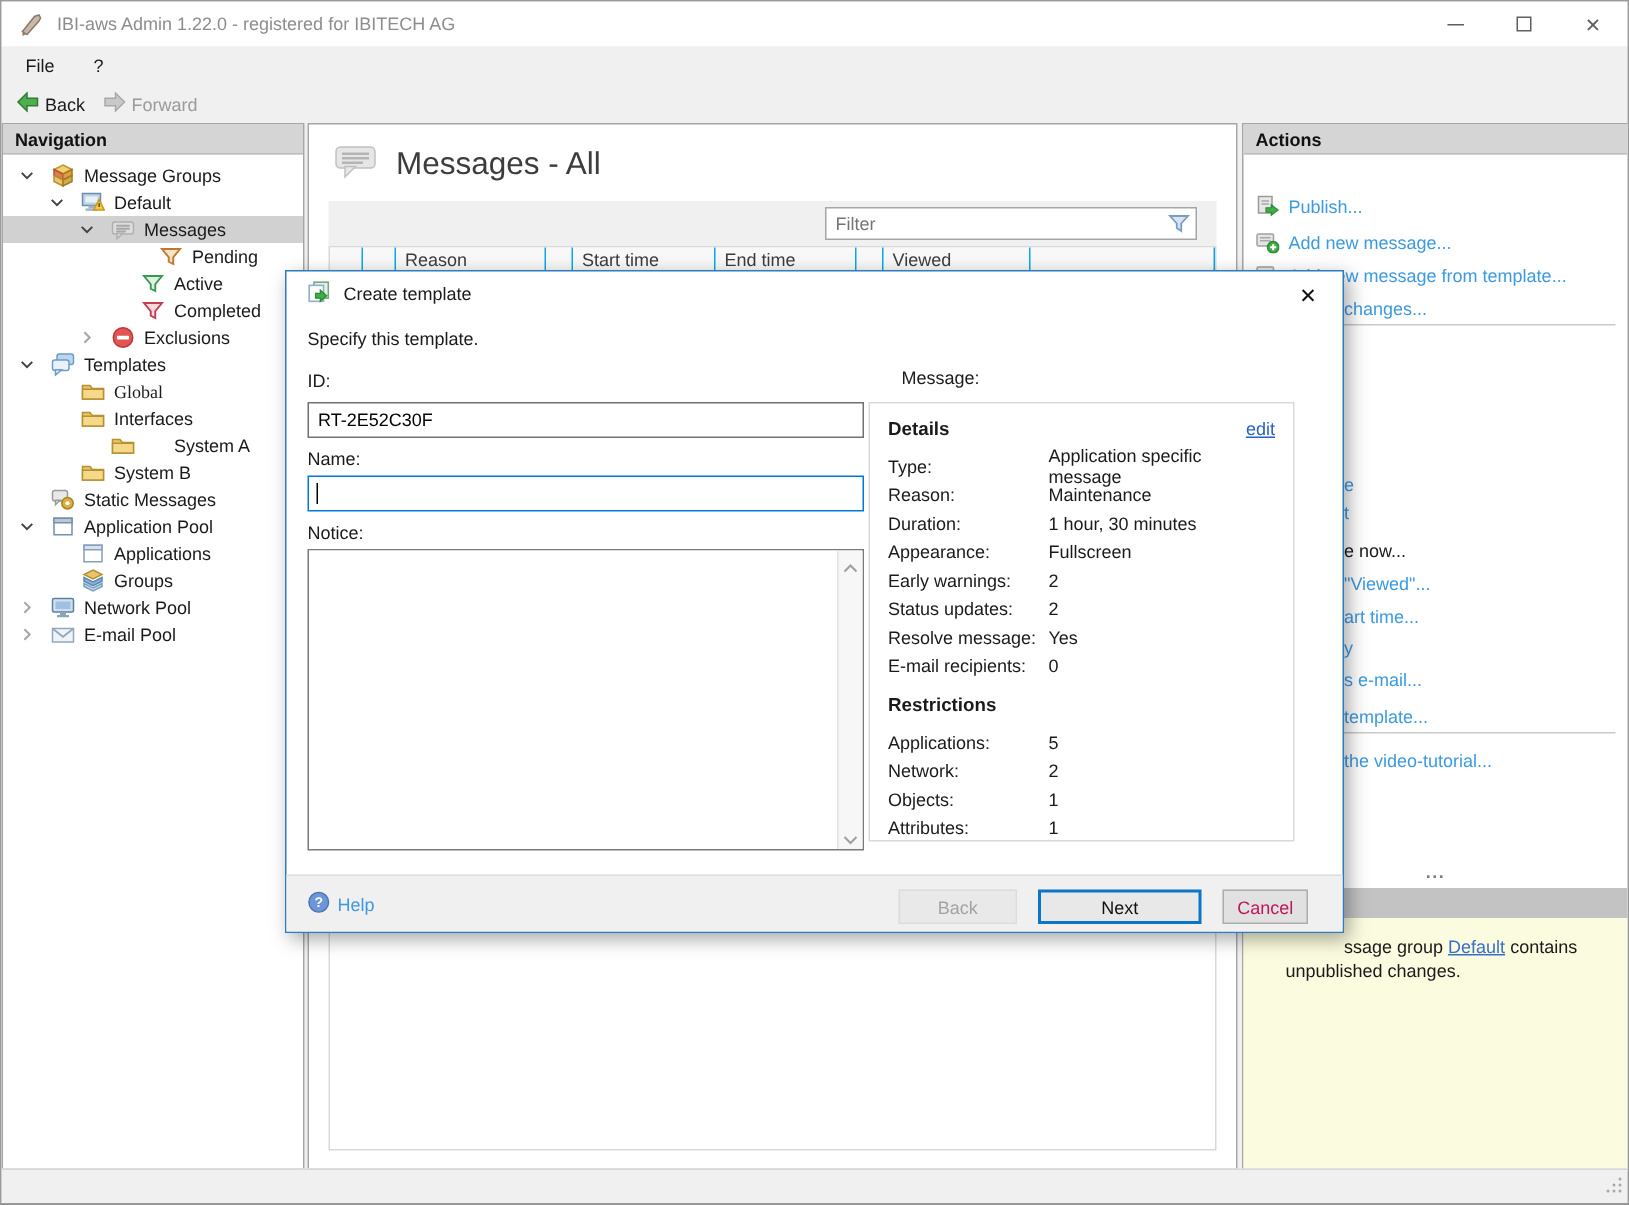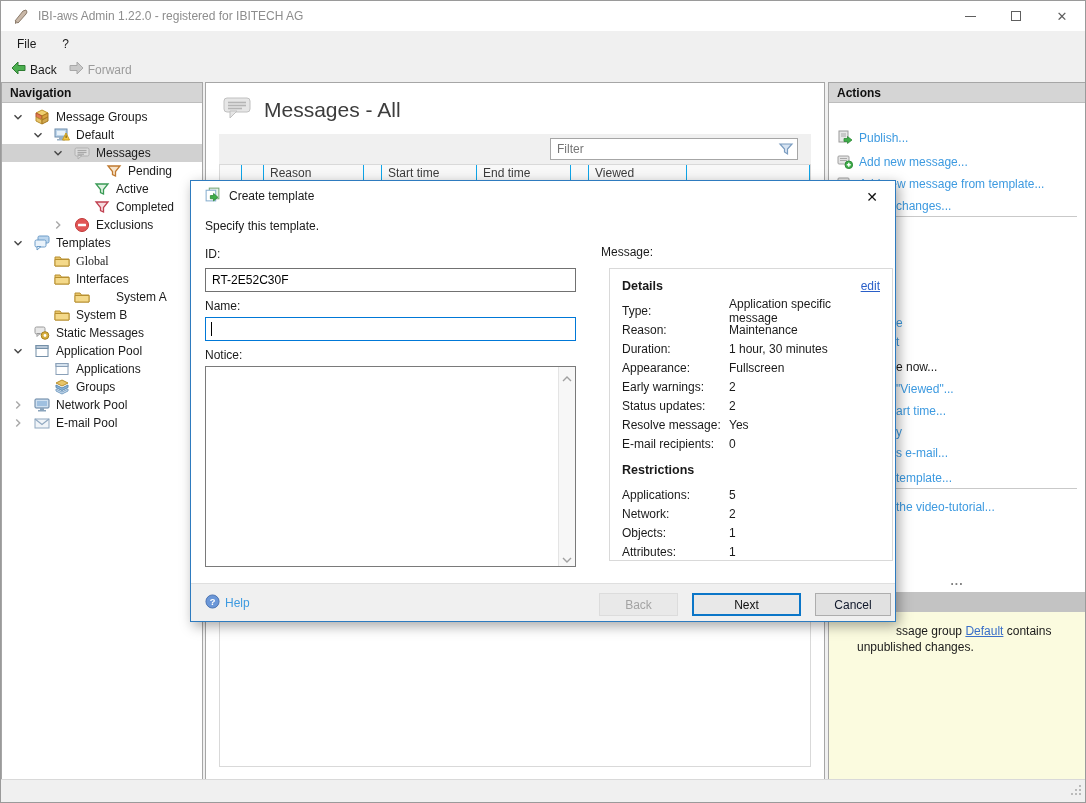--- a/index.html
+++ b/index.html
@@ -98,38 +98,38 @@
                      font:12px "Liberation Sans", sans-serif; outline:none; }
   .caret { position:absolute; left:6px; top:5px; width:1px; height:14px; background:#000; }
   .notice-box { position:absolute; left:14px; top:185px; width:371px; height:201px;
                 border:1px solid #7a7a7a; background:#fff; }
   .notice-box textarea { position:absolute; left:0; top:0; width:352px; height:199px; border:none;
                 resize:none; outline:none; overflow:hidden; font:12px "Liberation Sans", sans-serif; }
   .vscroll { position:absolute; right:0; top:0; width:17px; height:199px; background:#f7f7f7;
              border-left:1px solid #e4e4e4; }
   .vs-arrow { position:absolute; left:3px; width:10px; height:8px; }
   .msg-label { position:absolute; left:410px; top:64px; }
-  .details-box { position:absolute; left:418px; top:87px; width:284px; height:293px;
+  .details-box { position:absolute; left:388px; top:87px; width:284px; height:293px;
                  border:1px solid #d9d9d9; padding:10px 12px; }
   .details-head { display:flex; justify-content:space-between; align-items:baseline; }
   .sec-head { font-weight:bold; font-size:12.5px; }
   .edit-link { color:#2a5fc8; text-decoration:underline; }
   .kv-rows { margin-top:8px; }
   .kv-row { display:flex; height:19px; align-items:center; }
   .kv-label { width:107px; flex:0 0 107px; }
   .restrict-head { margin-top:10px; }
   .dlg-footer { position:absolute; left:0; right:0; bottom:0; height:38px; background:#f0f0f0;
                 border-top:1px solid #dfdfdf; }
   .help-link { position:absolute; left:14px; top:10px; display:flex; align-items:center; gap:5px;
                color:#3d9ae0; }
   .btn { position:absolute; top:9px; height:23px; font:12px "Liberation Sans", sans-serif;
          display:flex; align-items:center; justify-content:center; }
   .btn-back   { left:408px; width:79px; background:#e9e9e9; border:1px solid #dcdcdc; color:#a3a3a3; }
   .btn-next   { left:501px; width:109px; background:#e8e8e8; border:2px solid #0b76c8; color:#111; }
-  .btn-cancel { left:624px; width:76px; background:#e1e1e1; border:1px solid #adadad; color:#0f172a; }
+  .btn-cancel { left:624px; width:57px; background:#e1e1e1; border:1px solid #adadad; color:#be185d; }
 </style>
 </head>
 <body>
 
 <div class="window">
 
   <div class="titlebar">
     <span class="app-icon">
       <svg width="17" height="17" viewBox="0 0 17 17">
           <path d="M2 13 L10 3 L13 2 L14 4 L13 6 L5 15 Z" fill="#c9b8a8" stroke="#8a7a6a" stroke-width="1"></path>

